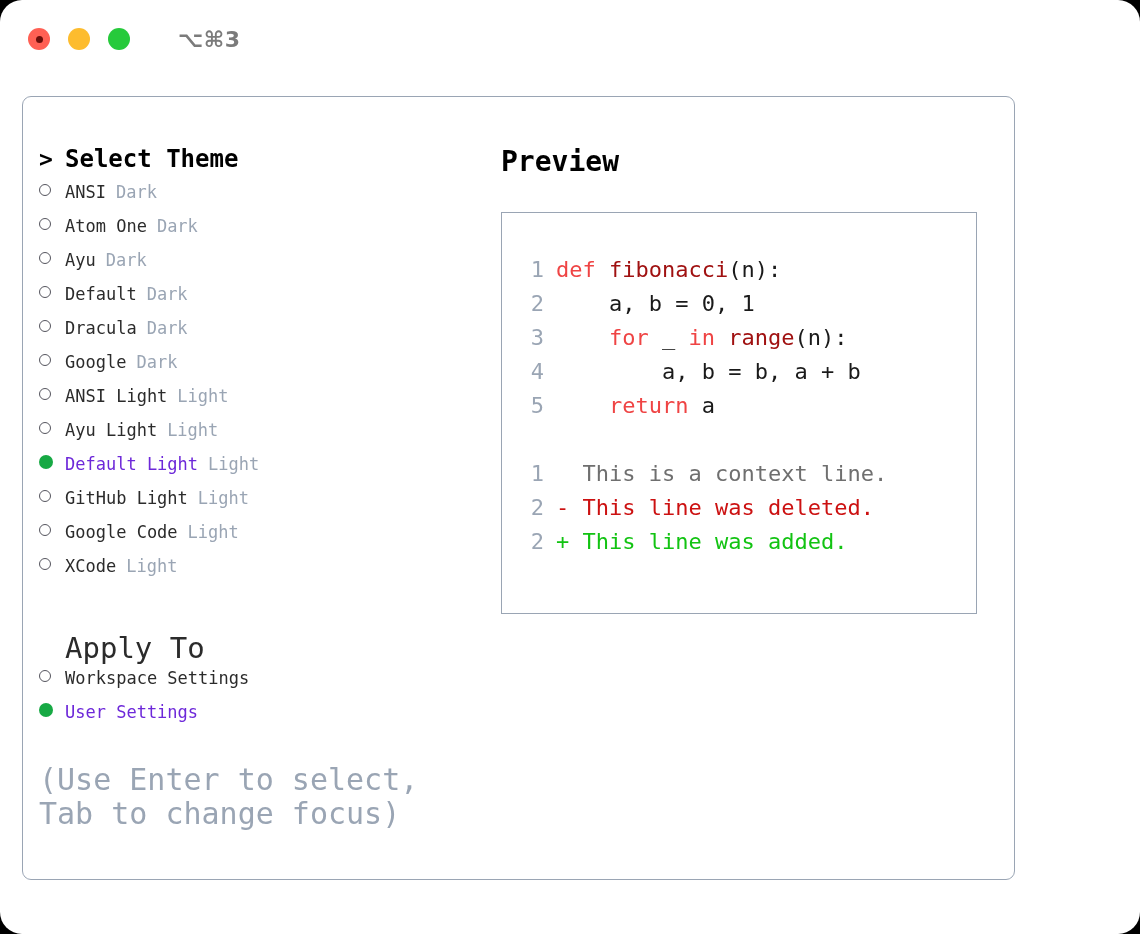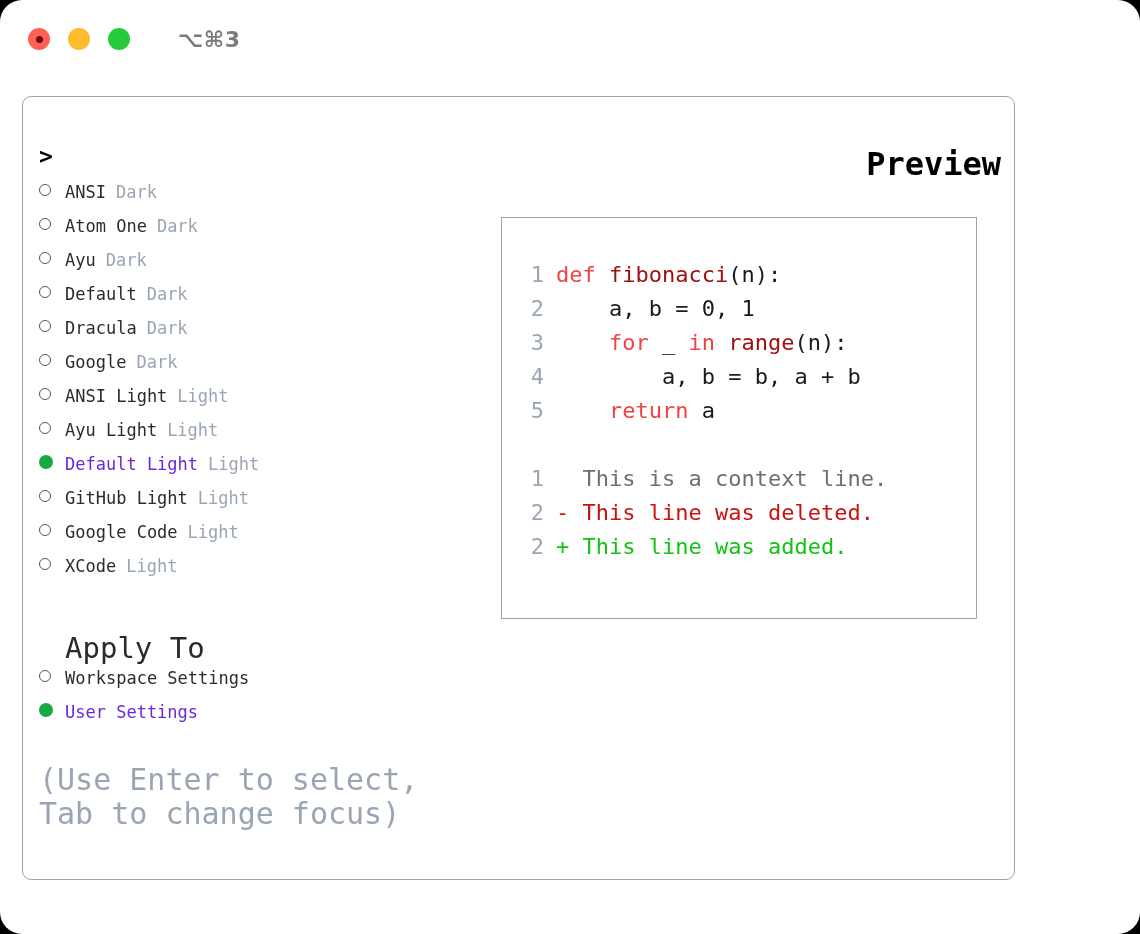--- a/index.html
+++ b/index.html
@@ -168,25 +168,24 @@
   }
 
   
   .right-col {
     position: absolute;
     left: 478px;
     top: 48px;
     width: 500px;
   }
   .preview-title {
-    font-size: 32px;
+    font-size: 28px;
     font-weight: bold;
     color: #000000;
     margin-bottom: 16px;
-    text-align: right;
   }
   .preview-box {
     margin-top: 34px;
     width: 476px;
     height: 402px;
     border: 1.5px solid #9aa5b4;
     box-sizing: border-box;
     background: #ffffff;
     position: relative;
   }
@@ -233,20 +232,21 @@
     <div class="shortcut">⌥⌘3</div>
   </div>
 
   <div class="panel">
     <div class="columns">
 
       <div class="left-col">
 
         <div class="row header-row">
           <span class="marker caret">&gt;</span>
+          <span>Select Theme</span>
         </div>
 
         <div id="theme-list">
             <div class="row"><span class="marker bullet-empty"></span><span class="item-label">ANSI</span><span class="item-kind">Dark</span></div>
             <div class="row"><span class="marker bullet-empty"></span><span class="item-label">Atom One</span><span class="item-kind">Dark</span></div>
             <div class="row"><span class="marker bullet-empty"></span><span class="item-label">Ayu</span><span class="item-kind">Dark</span></div>
             <div class="row"><span class="marker bullet-empty"></span><span class="item-label">Default</span><span class="item-kind">Dark</span></div>
             <div class="row"><span class="marker bullet-empty"></span><span class="item-label">Dracula</span><span class="item-kind">Dark</span></div>
             <div class="row"><span class="marker bullet-empty"></span><span class="item-label">Google</span><span class="item-kind">Dark</span></div>
             <div class="row"><span class="marker bullet-empty"></span><span class="item-label">ANSI Light</span><span class="item-kind">Light</span></div>

